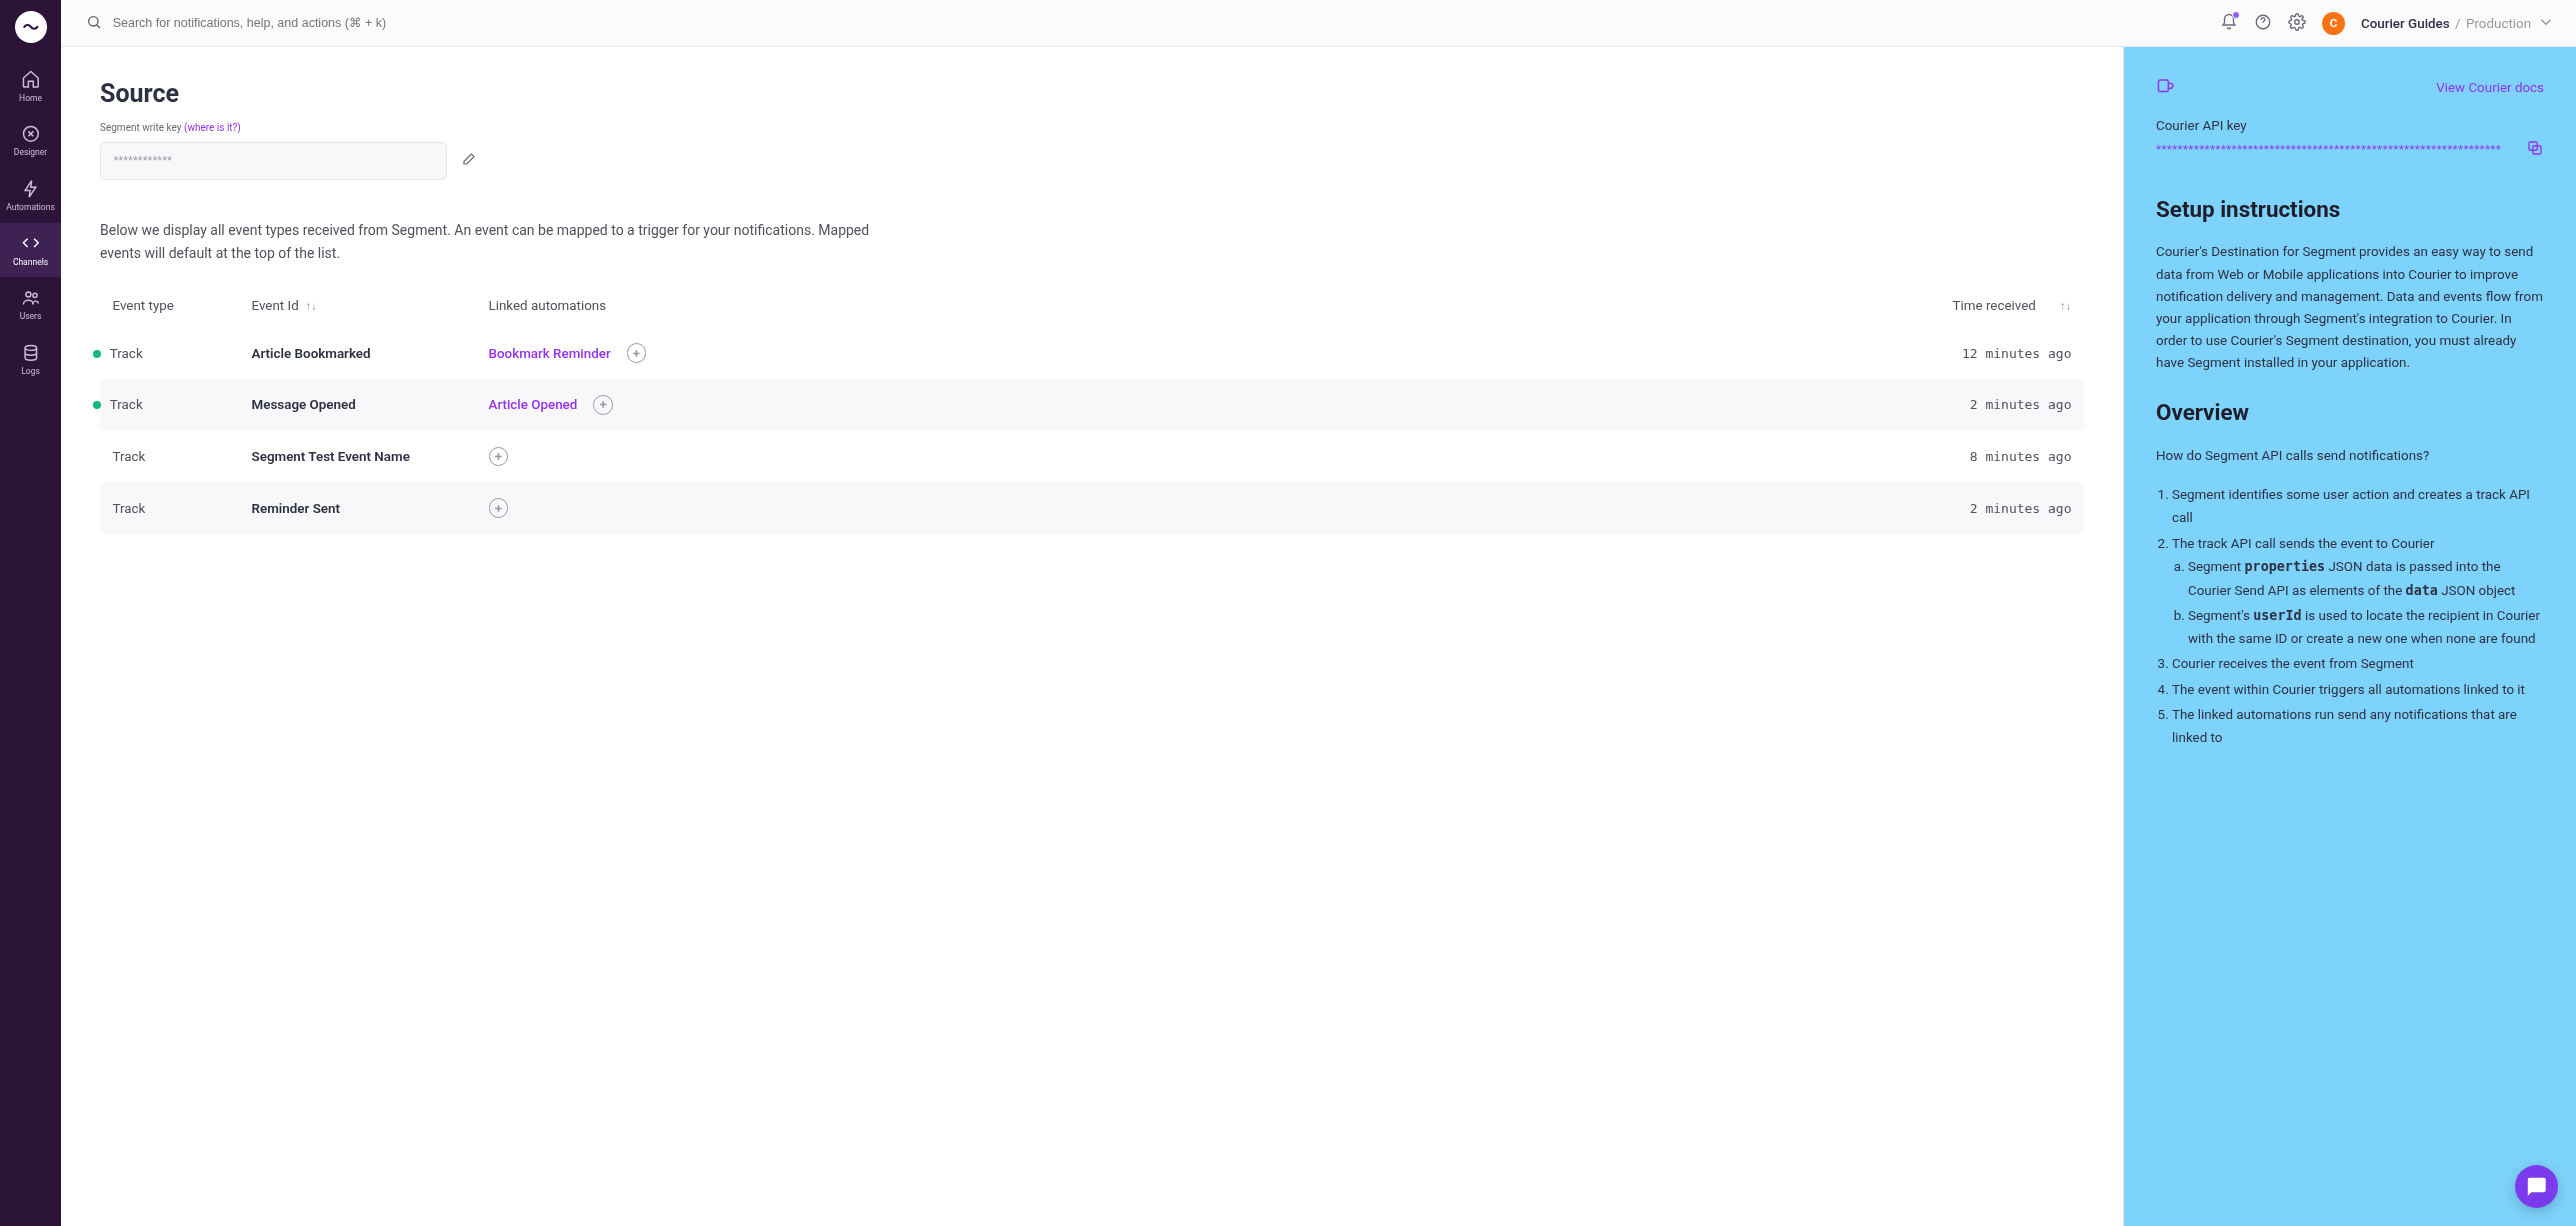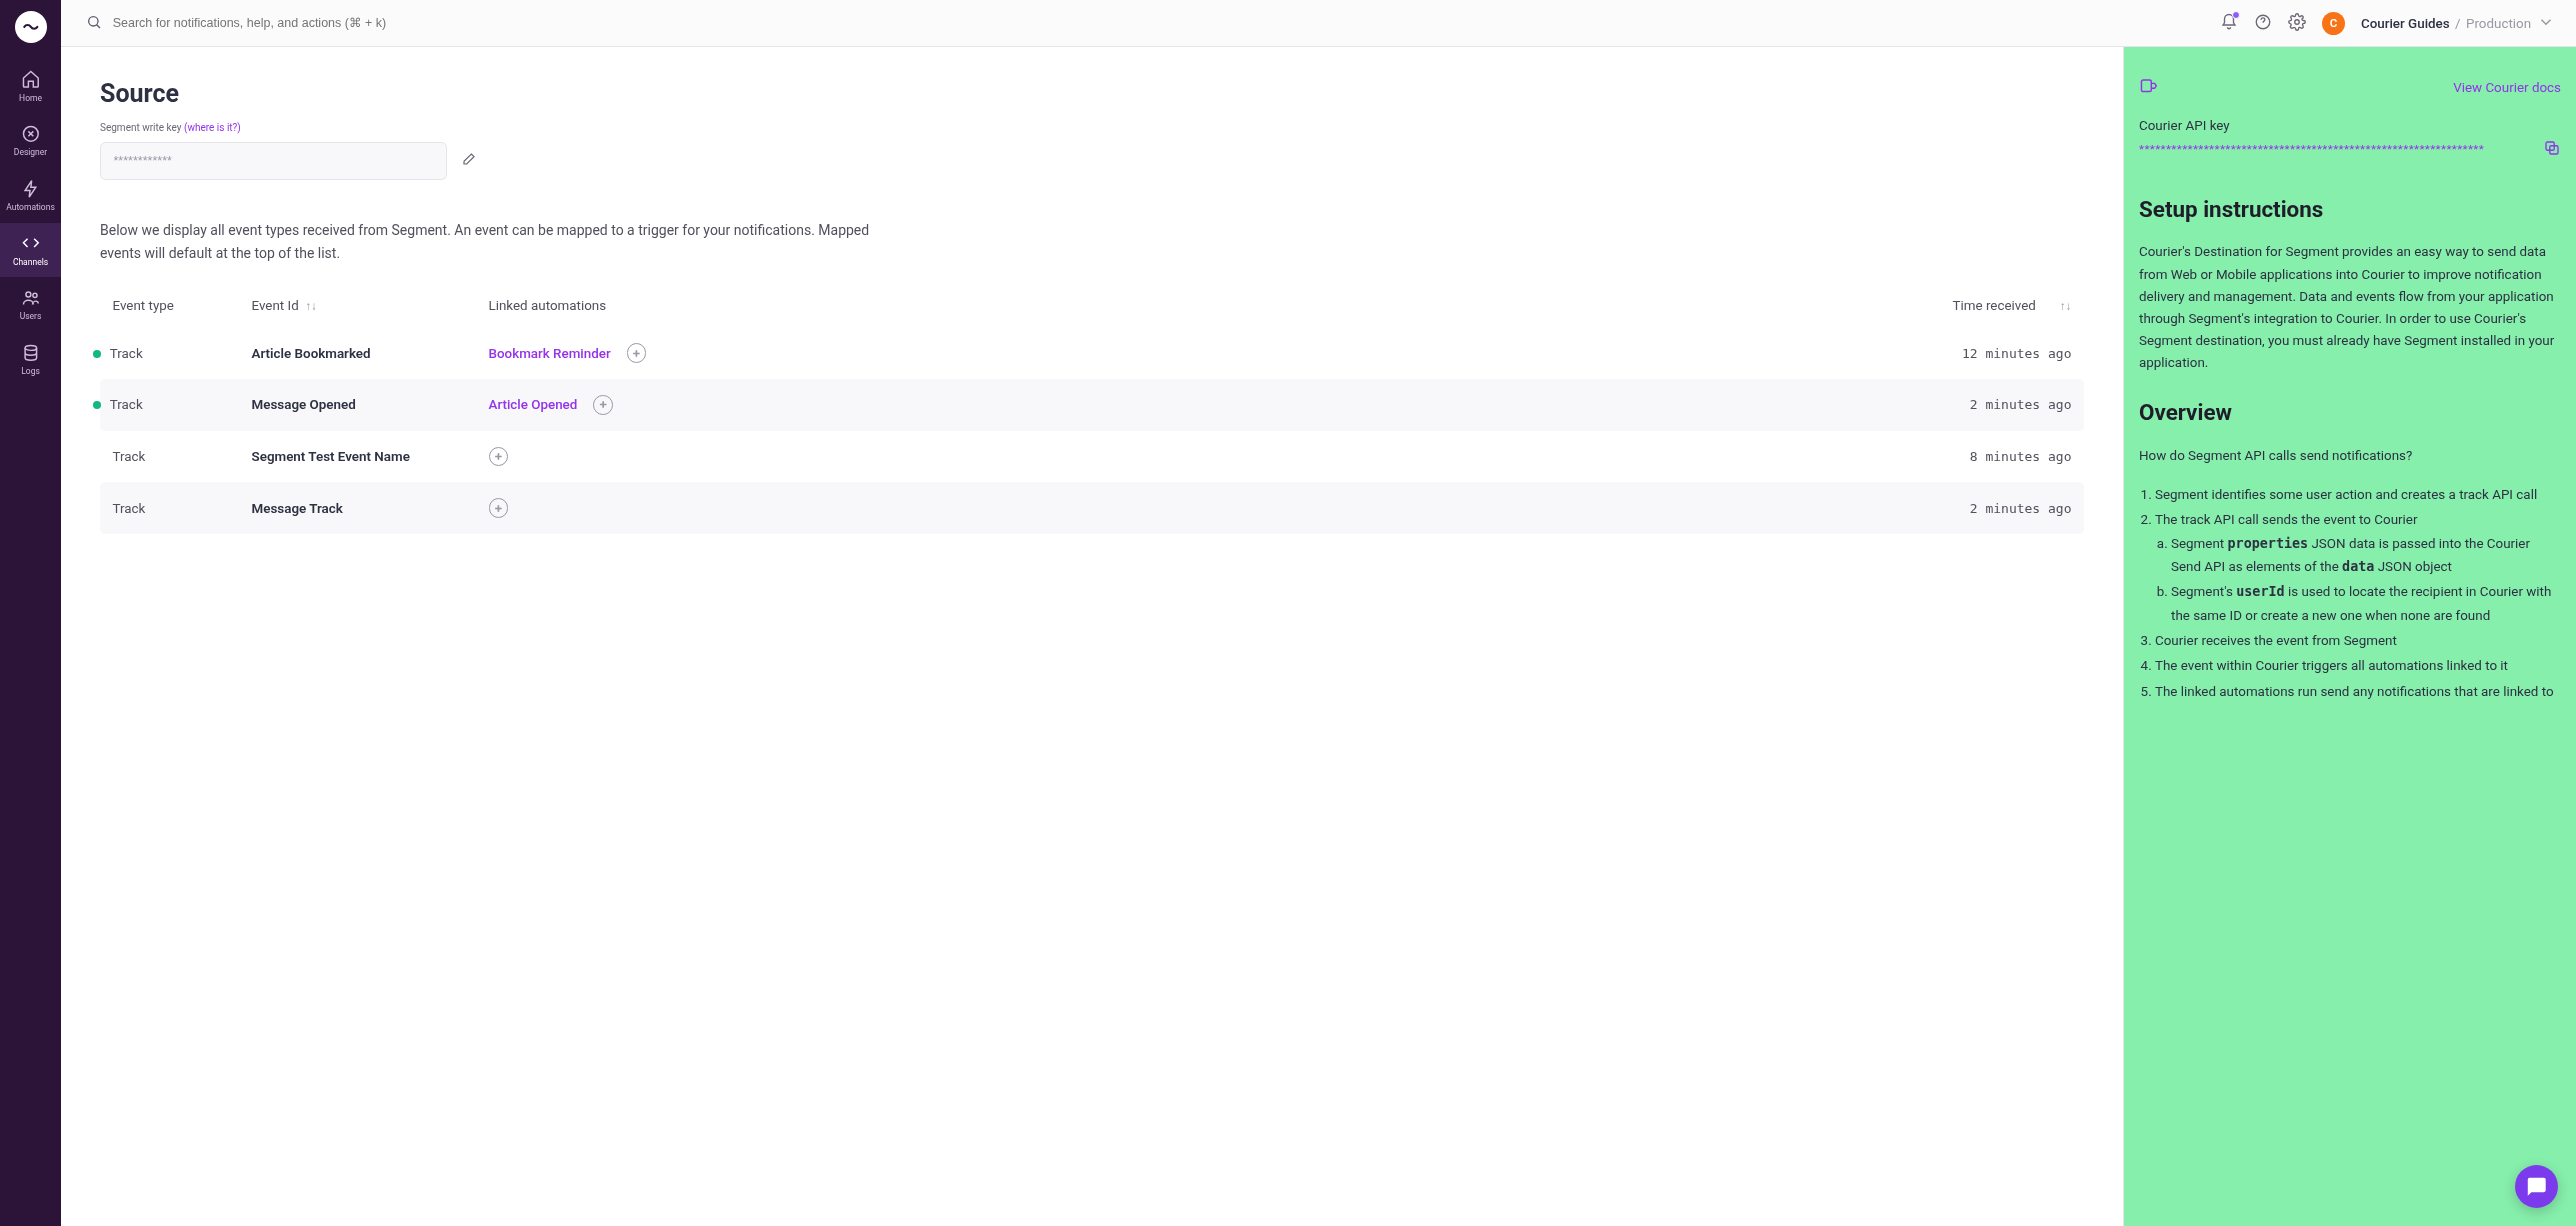--- a/index.html
+++ b/index.html
@@ -27,21 +27,21 @@
 .notif-dot { position:absolute; top:-1.8px; right:-1.8px; width:8px; height:8px; background:#8b5cf6; border-radius:50%; border:1.3px solid #fff; }
 .avatar { width:23px; height:23px; border-radius:50%; background:#f97316; color:#fff; display:flex; align-items:center; justify-content:center; font-size:11.6px; font-weight:600; }
 .workspace { display:flex; align-items:center; gap:5.4px; font-size:13.4px; cursor:pointer; }
 .ws-name { color:#2d3142; font-weight:500; }
 .ws-env { color:#9b97a5; }
 .ws-chev { color:#9b97a5; }
 
 
 .content-row { flex:1; display:flex; min-height:0; overflow:hidden; }
 .left-pane { flex:1; padding: 32px 39px; overflow-y:auto; }
-.right-pane { width: 453px; border-left:0.9px solid #e6e4ea; background:#86efac; padding: 29px 15px; overflow-y:auto; flex-shrink:0; }
+.right-pane { width: 453px; border-left:0.9px solid #e6e4ea; background:#7dd3fc; padding: 29px 32px; overflow-y:auto; flex-shrink:0; }
 
 h1 { font-size: 25px; font-weight: 700; color: #2d3142; margin-bottom: 14.3px; }
 .desc { font-size: 14px; color: #52505c; line-height: 1.6; margin-bottom: 19.7px; max-width: 805px; }
 .field-label { font-size: 10px; color:#6b6775; margin-bottom:9px; }
 .field-label .link { color:#9333ea; cursor:pointer; }
 .input-row { display:flex; align-items:center; gap:12.5px; margin-bottom: 39px; }
 .text-input { width: 347px; height:38px; border:0.9px solid #e6e4ea; border-radius:5.4px; background:#f8f7f9; padding:0 12.5px; font-size:12.5px; color:#9b97a5; }
 .edit-btn { color:#6b6775; cursor:pointer; }
 .edit-btn svg { width:16px; height:16px; }
 
@@ -211,21 +211,21 @@
                 <div class="col-time">2 minutes ago</div>
               </div>
               <div class="trow">
                 <div class="col-type">Track</div>
                 <div class="col-id">Segment Test Event Name</div>
                 <div class="col-linked"><span class="add-btn">+</span></div>
                 <div class="col-time">8 minutes ago</div>
               </div>
               <div class="trow">
                 <div class="col-type">Track</div>
-                <div class="col-id">Message Track</div>
+                <div class="col-id">Reminder Sent</div>
                 <div class="col-linked"><span class="add-btn">+</span></div>
                 <div class="col-time">2 minutes ago</div>
               </div>
             </div>
         </div>
       </div>
 
       <div class="right-pane">
         <div class="rp-top">
           <span class="rp-icon"><svg viewBox="0 0 24 24" fill="none" stroke="currentColor" stroke-width="1.8">

